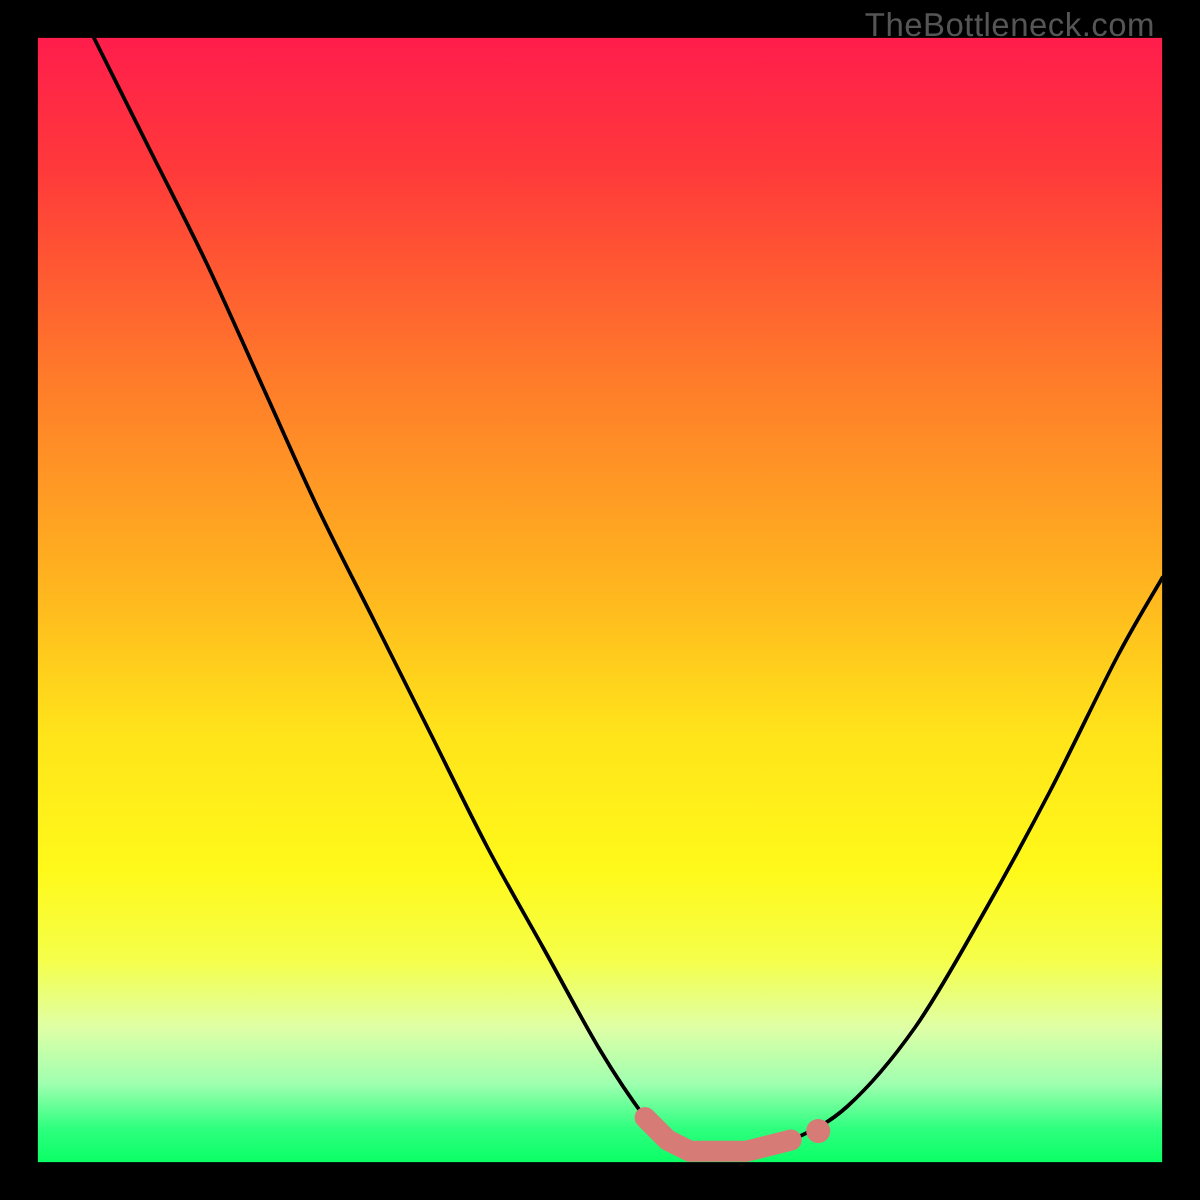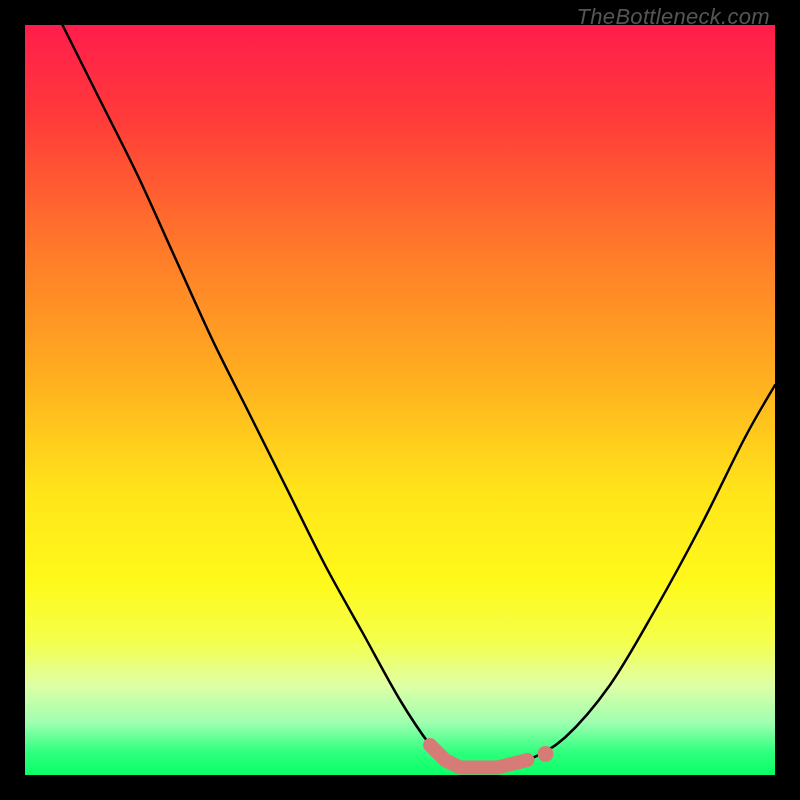--- a/index.html
+++ b/index.html
@@ -9,21 +9,20 @@
     height: 800px;
     background: #000;
     overflow: hidden;
     font-family: Arial, Helvetica, sans-serif;
   }
   .frame {
     position: relative;
     width: 800px;
     height: 800px;
     background: #000;
-    font-style: italic;
   }
   .plot-area {
     position: absolute;
     left: 25px;
     top: 25px;
     width: 750px;
     height: 750px;
     overflow: hidden;
   }
   .gradient-bg {

